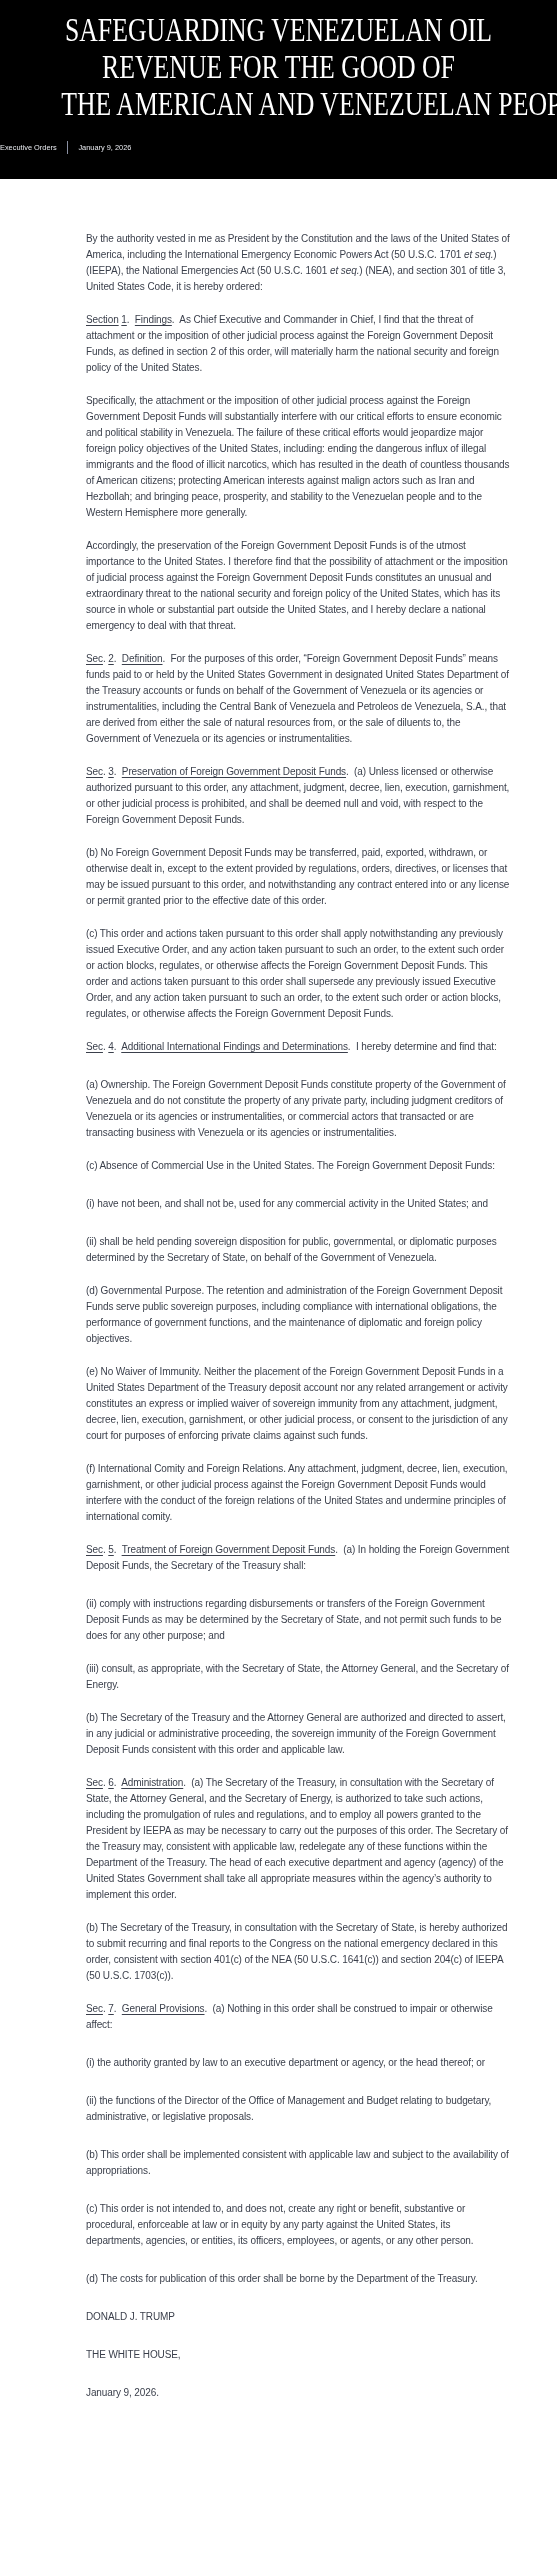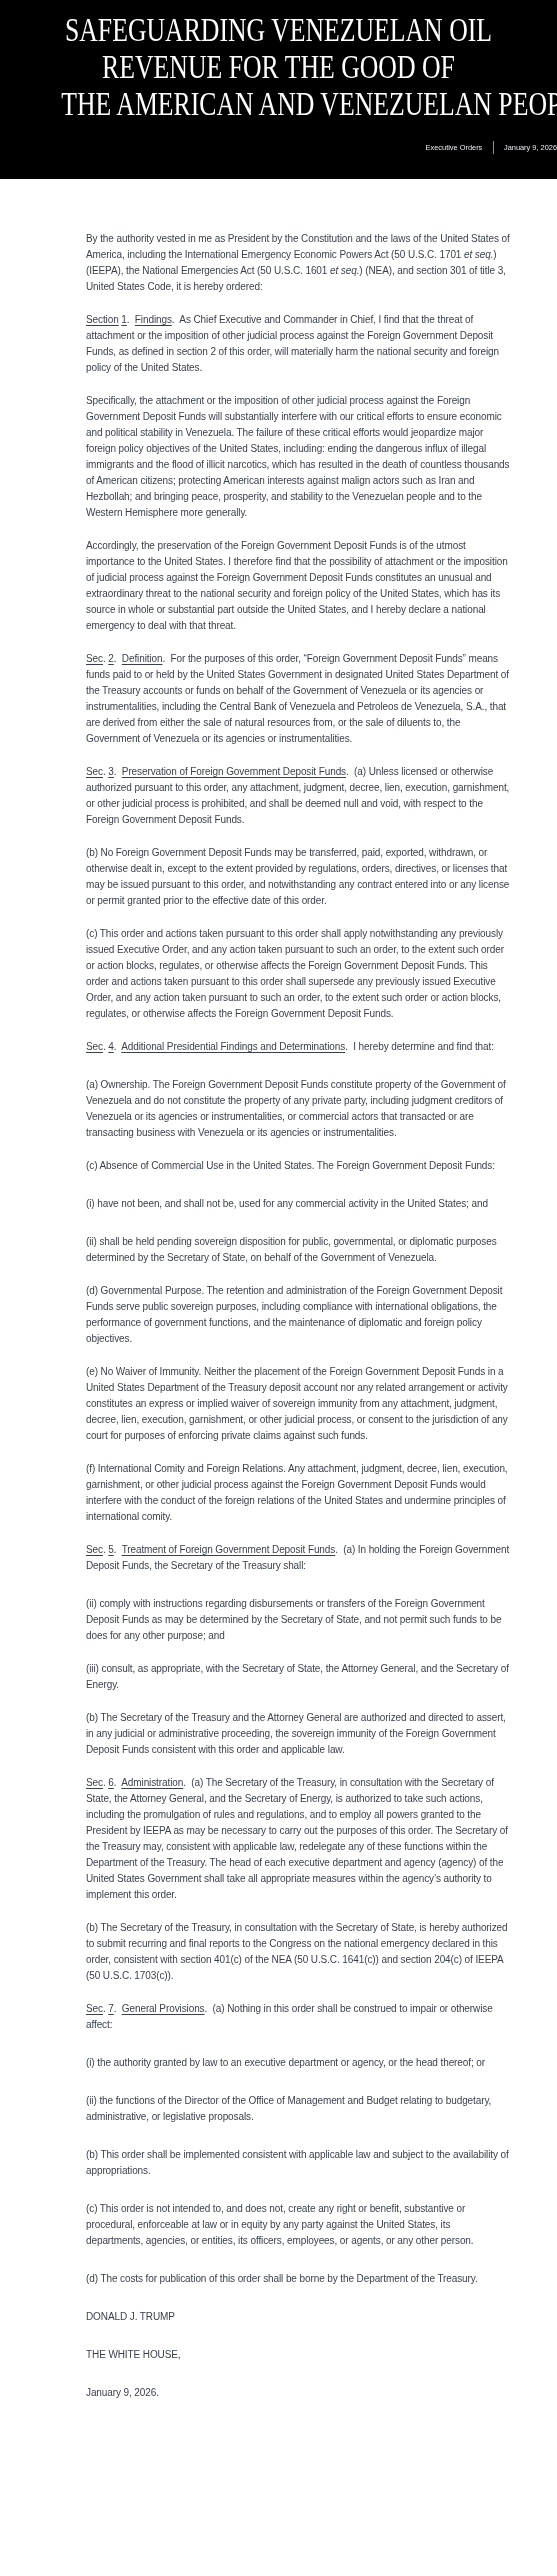--- a/index.html
+++ b/index.html
@@ -19,21 +19,21 @@
       font-size: 33px;
       line-height: 37px;
       letter-spacing: 0px;
       transform: scaleX(0.78);
       transform-origin: center top;
       white-space: nowrap;
     }
     .hero-title span { display: block; }
     .meta {
       position: absolute; left: 0; right: 0; top: 141px;
-      display: flex; justify-content: flex-end; align-items: center;
+      display: flex; justify-content: flex-start; align-items: center;
       font-size: 7.4px; color: #e9ebf0;
     }
     .meta .divider { width: 0.5px; height: 12.7px; background: #8a90a2; margin: 0 10.6px; }
     .content {
       padding: 52px 0 21px 54px;
       width: 424px;
       color: #3a3f4b;
       font-size: 10px;
       line-height: 16px;
       letter-spacing: -0.1px;
@@ -77,21 +77,21 @@
     <span class="u">Sec</span>. <span class="u">2</span>.&nbsp; <span class="u">Definition</span>.&nbsp; <span>For the purposes of this order, “Foreign Government Deposit Funds” means funds paid to or held by the United States Government in designated United States Department of the Treasury accounts or funds on behalf of the Government of Venezuela or its agencies or instrumentalities, including the Central Bank of Venezuela and Petroleos de Venezuela, S.A., that are derived from either the sale of natural resources from, or the sale of diluents to, the Government of Venezuela or its agencies or instrumentalities.</span>
   </p>
 
   <p>
     <span class="u">Sec</span>. <span class="u">3</span>.&nbsp; <span class="u">Preservation of Foreign Government Deposit Funds</span>.&nbsp; <span>(a)  Unless licensed or otherwise authorized pursuant to this order, any attachment, judgment, decree, lien, execution, garnishment, or other judicial process is prohibited, and shall be deemed null and void, with respect to the Foreign Government Deposit Funds.</span>
   </p>
   <p>(b)  No Foreign Government Deposit Funds may be transferred, paid, exported, withdrawn, or otherwise dealt in, except to the extent provided by regulations, orders, directives, or licenses that may be issued pursuant to this order, and notwithstanding any contract entered into or any license or permit granted prior to the effective date of this order.</p>
   <p>(c)  This order and actions taken pursuant to this order shall apply notwithstanding any previously issued Executive Order, and any action taken pursuant to such an order, to the extent such order or action blocks, regulates, or otherwise affects the Foreign Government Deposit Funds.  This order and actions taken pursuant to this order shall supersede any previously issued Executive Order, and any action taken pursuant to such an order, to the extent such order or action blocks, regulates, or otherwise affects the Foreign Government Deposit Funds.</p>
 
   <p class="gap-lg">
-    <span class="u">Sec</span>. <span class="u">4</span>.&nbsp; <span class="u">Additional Presidential Findings and Determinations</span>.&nbsp; <span>I hereby determine and find that:</span>
+    <span class="u">Sec</span>. <span class="u">4</span>.&nbsp; <span class="u">Additional International Findings and Determinations</span>.&nbsp; <span>I hereby determine and find that:</span>
   </p>
   <p>(a)  Ownership.  The Foreign Government Deposit Funds constitute property of the Government of Venezuela and do not constitute the property of any private party, including judgment creditors of Venezuela or its agencies or instrumentalities, or commercial actors that transacted or are transacting business with Venezuela or its agencies or instrumentalities.</p>
   <p class="gap-lg">(c)  Absence of Commercial Use in the United States.  The Foreign Government Deposit Funds:</p>
   <p class="gap-lg">(i)  have not been, and shall not be, used for any commercial activity in the United States; and</p>
   <p>(ii)  shall be held pending sovereign disposition for public, governmental, or diplomatic purposes determined by the Secretary of State, on behalf of the Government of Venezuela.</p>
   <p>(d)  Governmental Purpose.  The retention and administration of the Foreign Government Deposit Funds serve public sovereign purposes, including compliance with international obligations, the performance of government functions, and the maintenance of diplomatic and foreign policy objectives.</p>
   <p>(e)  No Waiver of Immunity.  Neither the placement of the Foreign Government Deposit Funds in a United States Department of the Treasury deposit account nor any related arrangement or activity constitutes an express or implied waiver of sovereign immunity from any attachment, judgment, decree, lien, execution, garnishment, or other judicial process, or consent to the jurisdiction of any court for purposes of enforcing private claims against such funds.</p>
   <p>(f)  International Comity and Foreign Relations.  Any attachment, judgment, decree, lien, execution, garnishment, or other judicial process against the Foreign Government Deposit Funds would interfere with the conduct of the foreign relations of the United States and undermine principles of international comity.</p>
 
   <p class="gap-lg">

